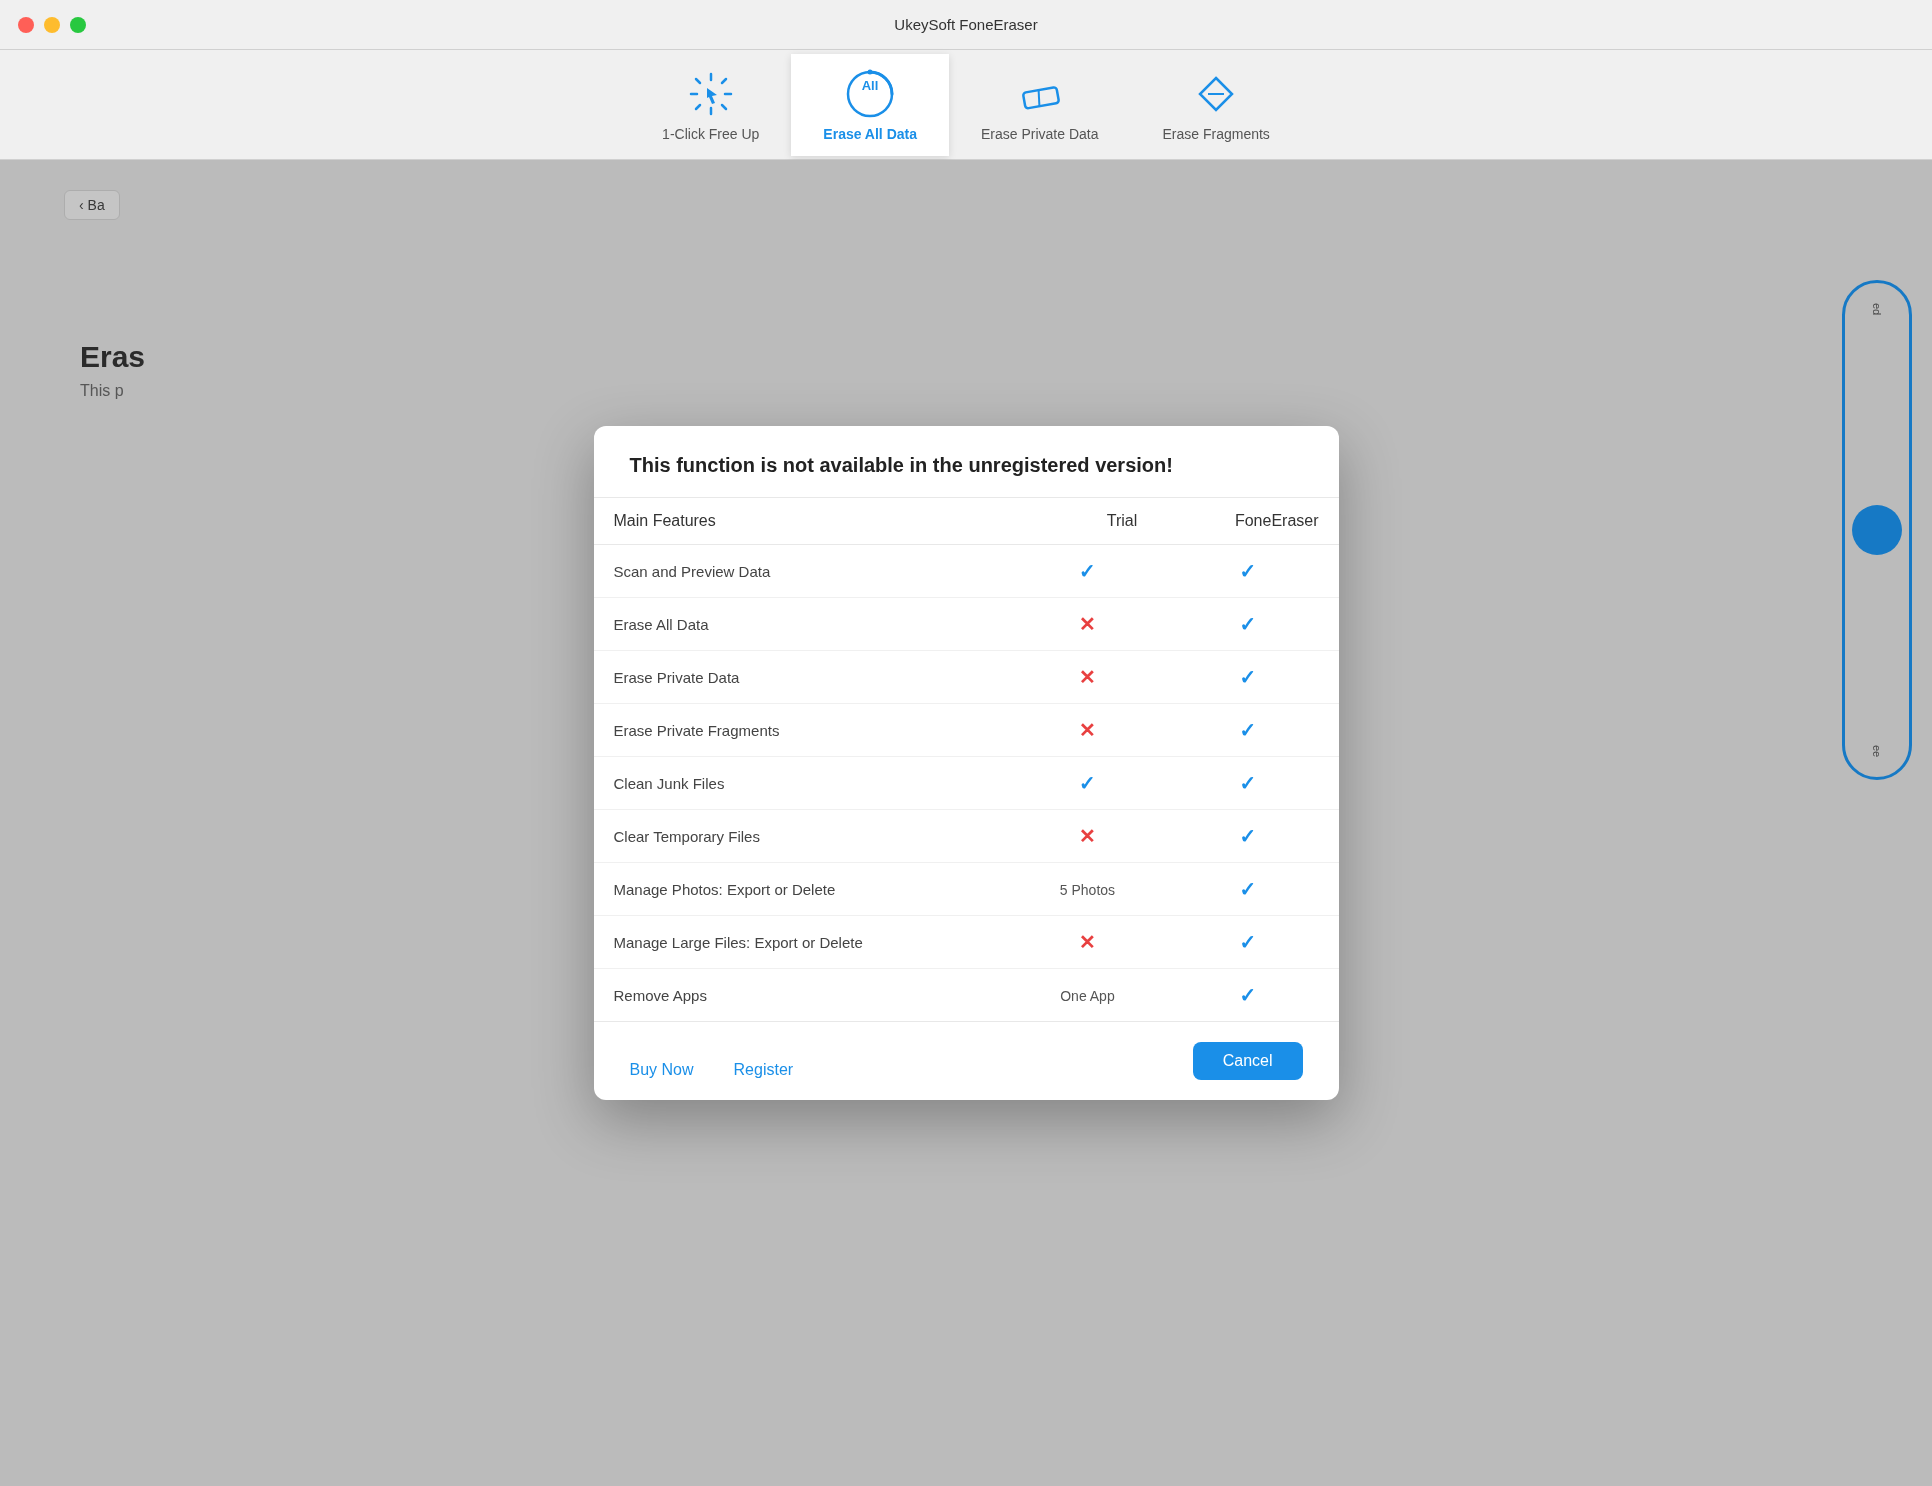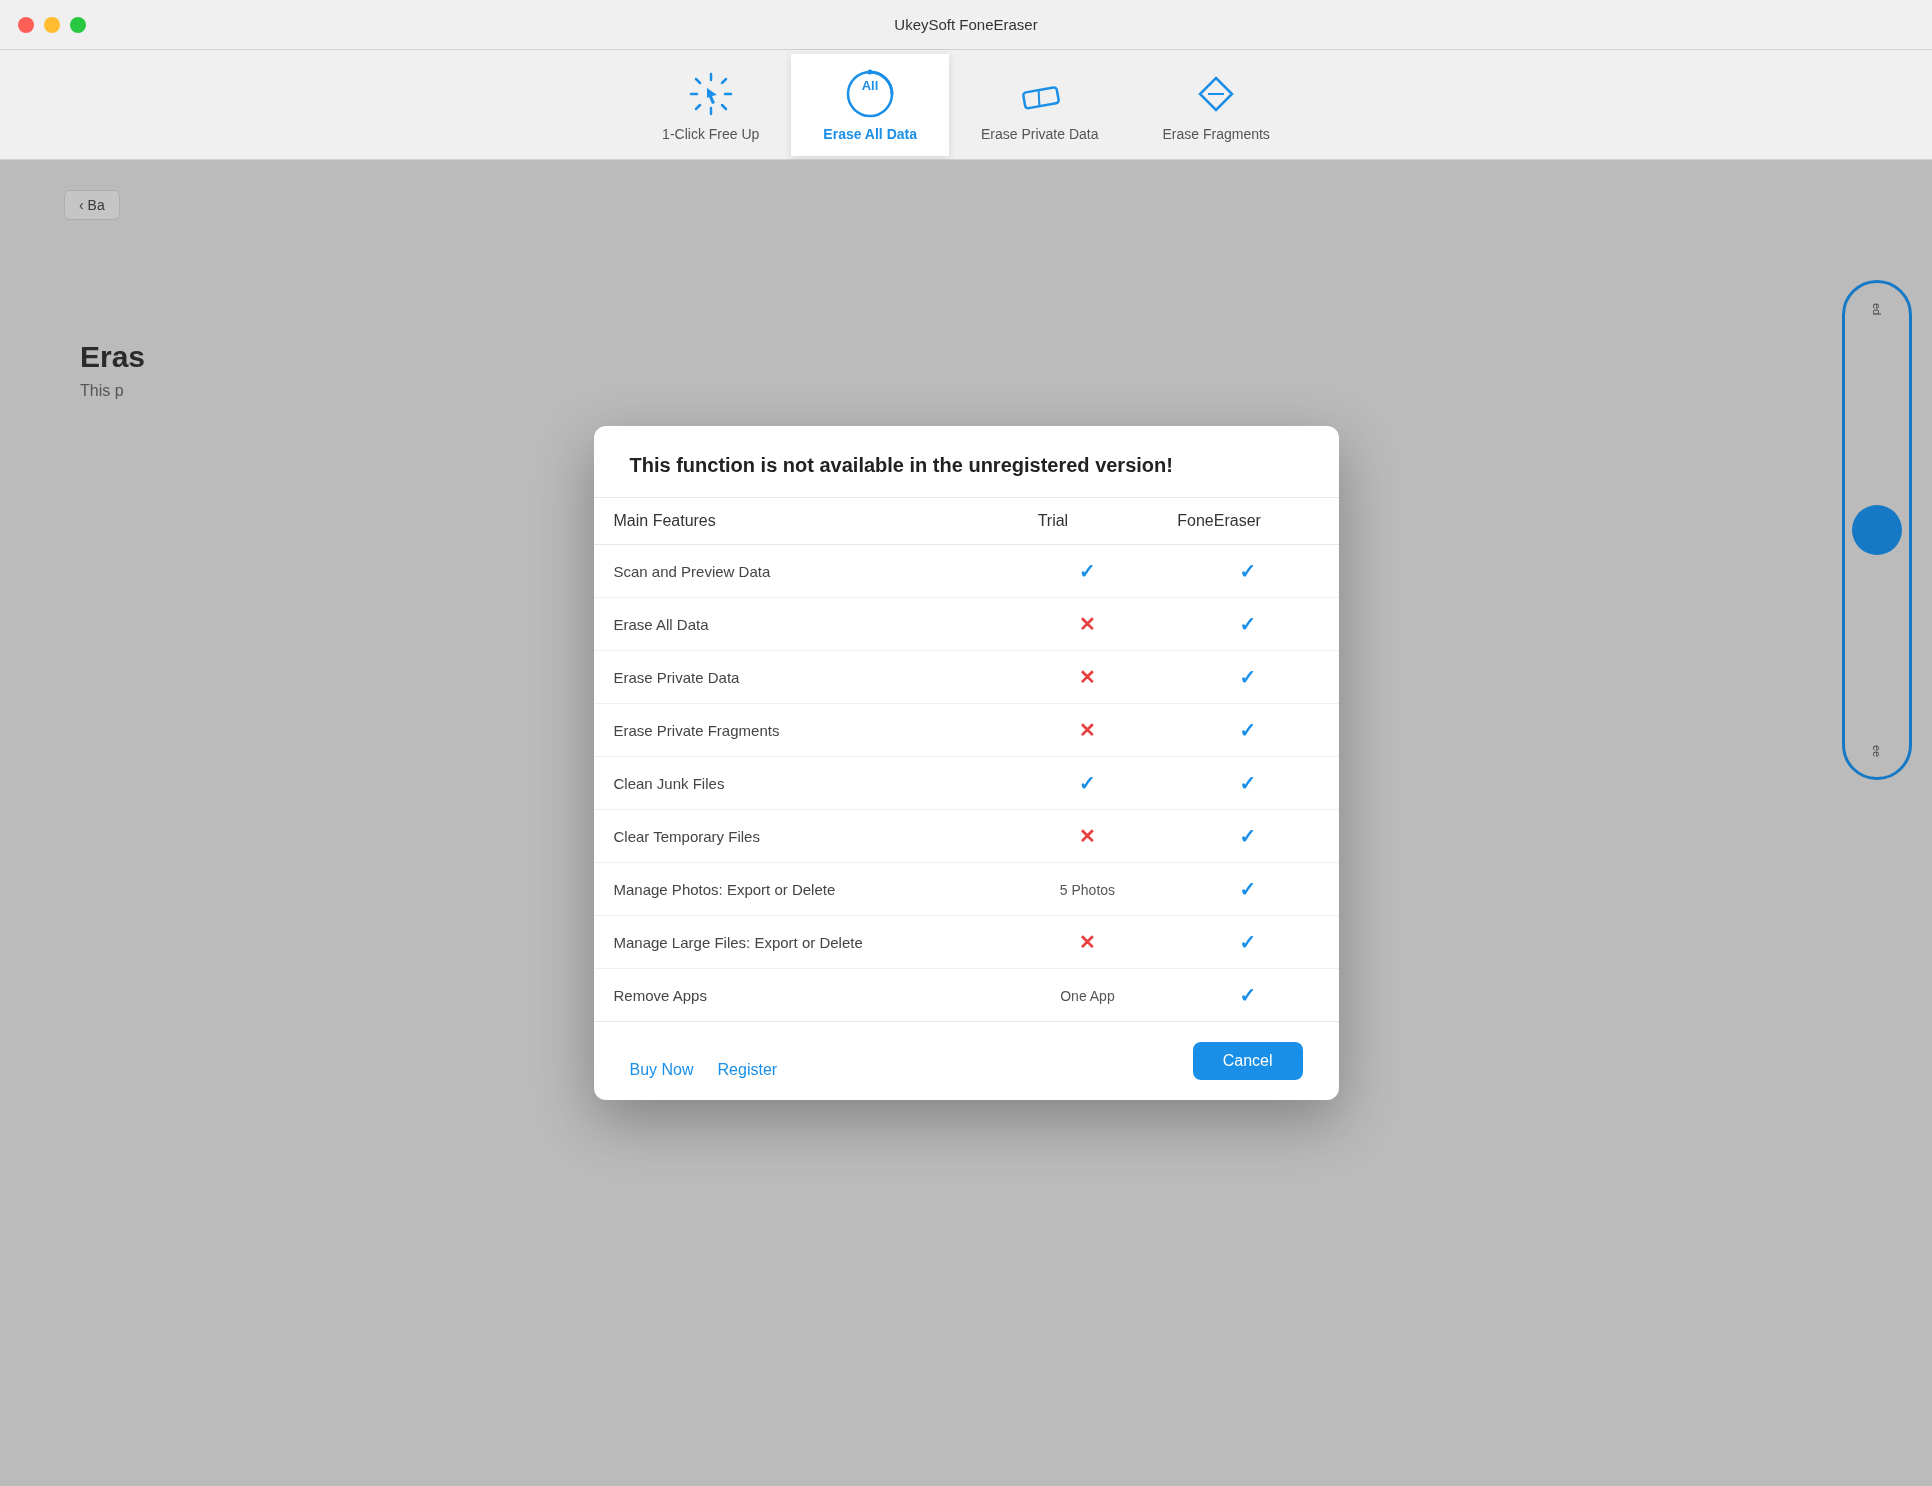--- a/index.html
+++ b/index.html
@@ -145,21 +145,21 @@
     
     .features-table {
       width: 100%;
       border-collapse: collapse;
     }
     .features-table th {
       font-size: 16px;
       font-weight: 500;
       color: #333;
       padding: 14px 20px;
-      text-align: left;
+      text-align: right;
       background: white;
       border-bottom: 1px solid #e8e8e8;
     }
     .features-table th.feature-col {
       text-align: left;
     }
     .features-table td {
       padding: 14px 20px;
       font-size: 15px;
       color: #444;
@@ -180,21 +180,21 @@
     
     .dialog-footer {
       padding: 20px 36px;
       display: flex;
       align-items: center;
       justify-content: space-between;
       border-top: 1px solid #e8e8e8;
     }
     .footer-links {
       display: flex;
-      gap: 24px;
+      gap: 40px;
       margin-top: 17px;
     }
     .footer-link {
       font-size: 16px;
       color: #1a8fe8;
       text-decoration: none;
       cursor: pointer;
       font-weight: 500;
     }
     .cancel-btn {

